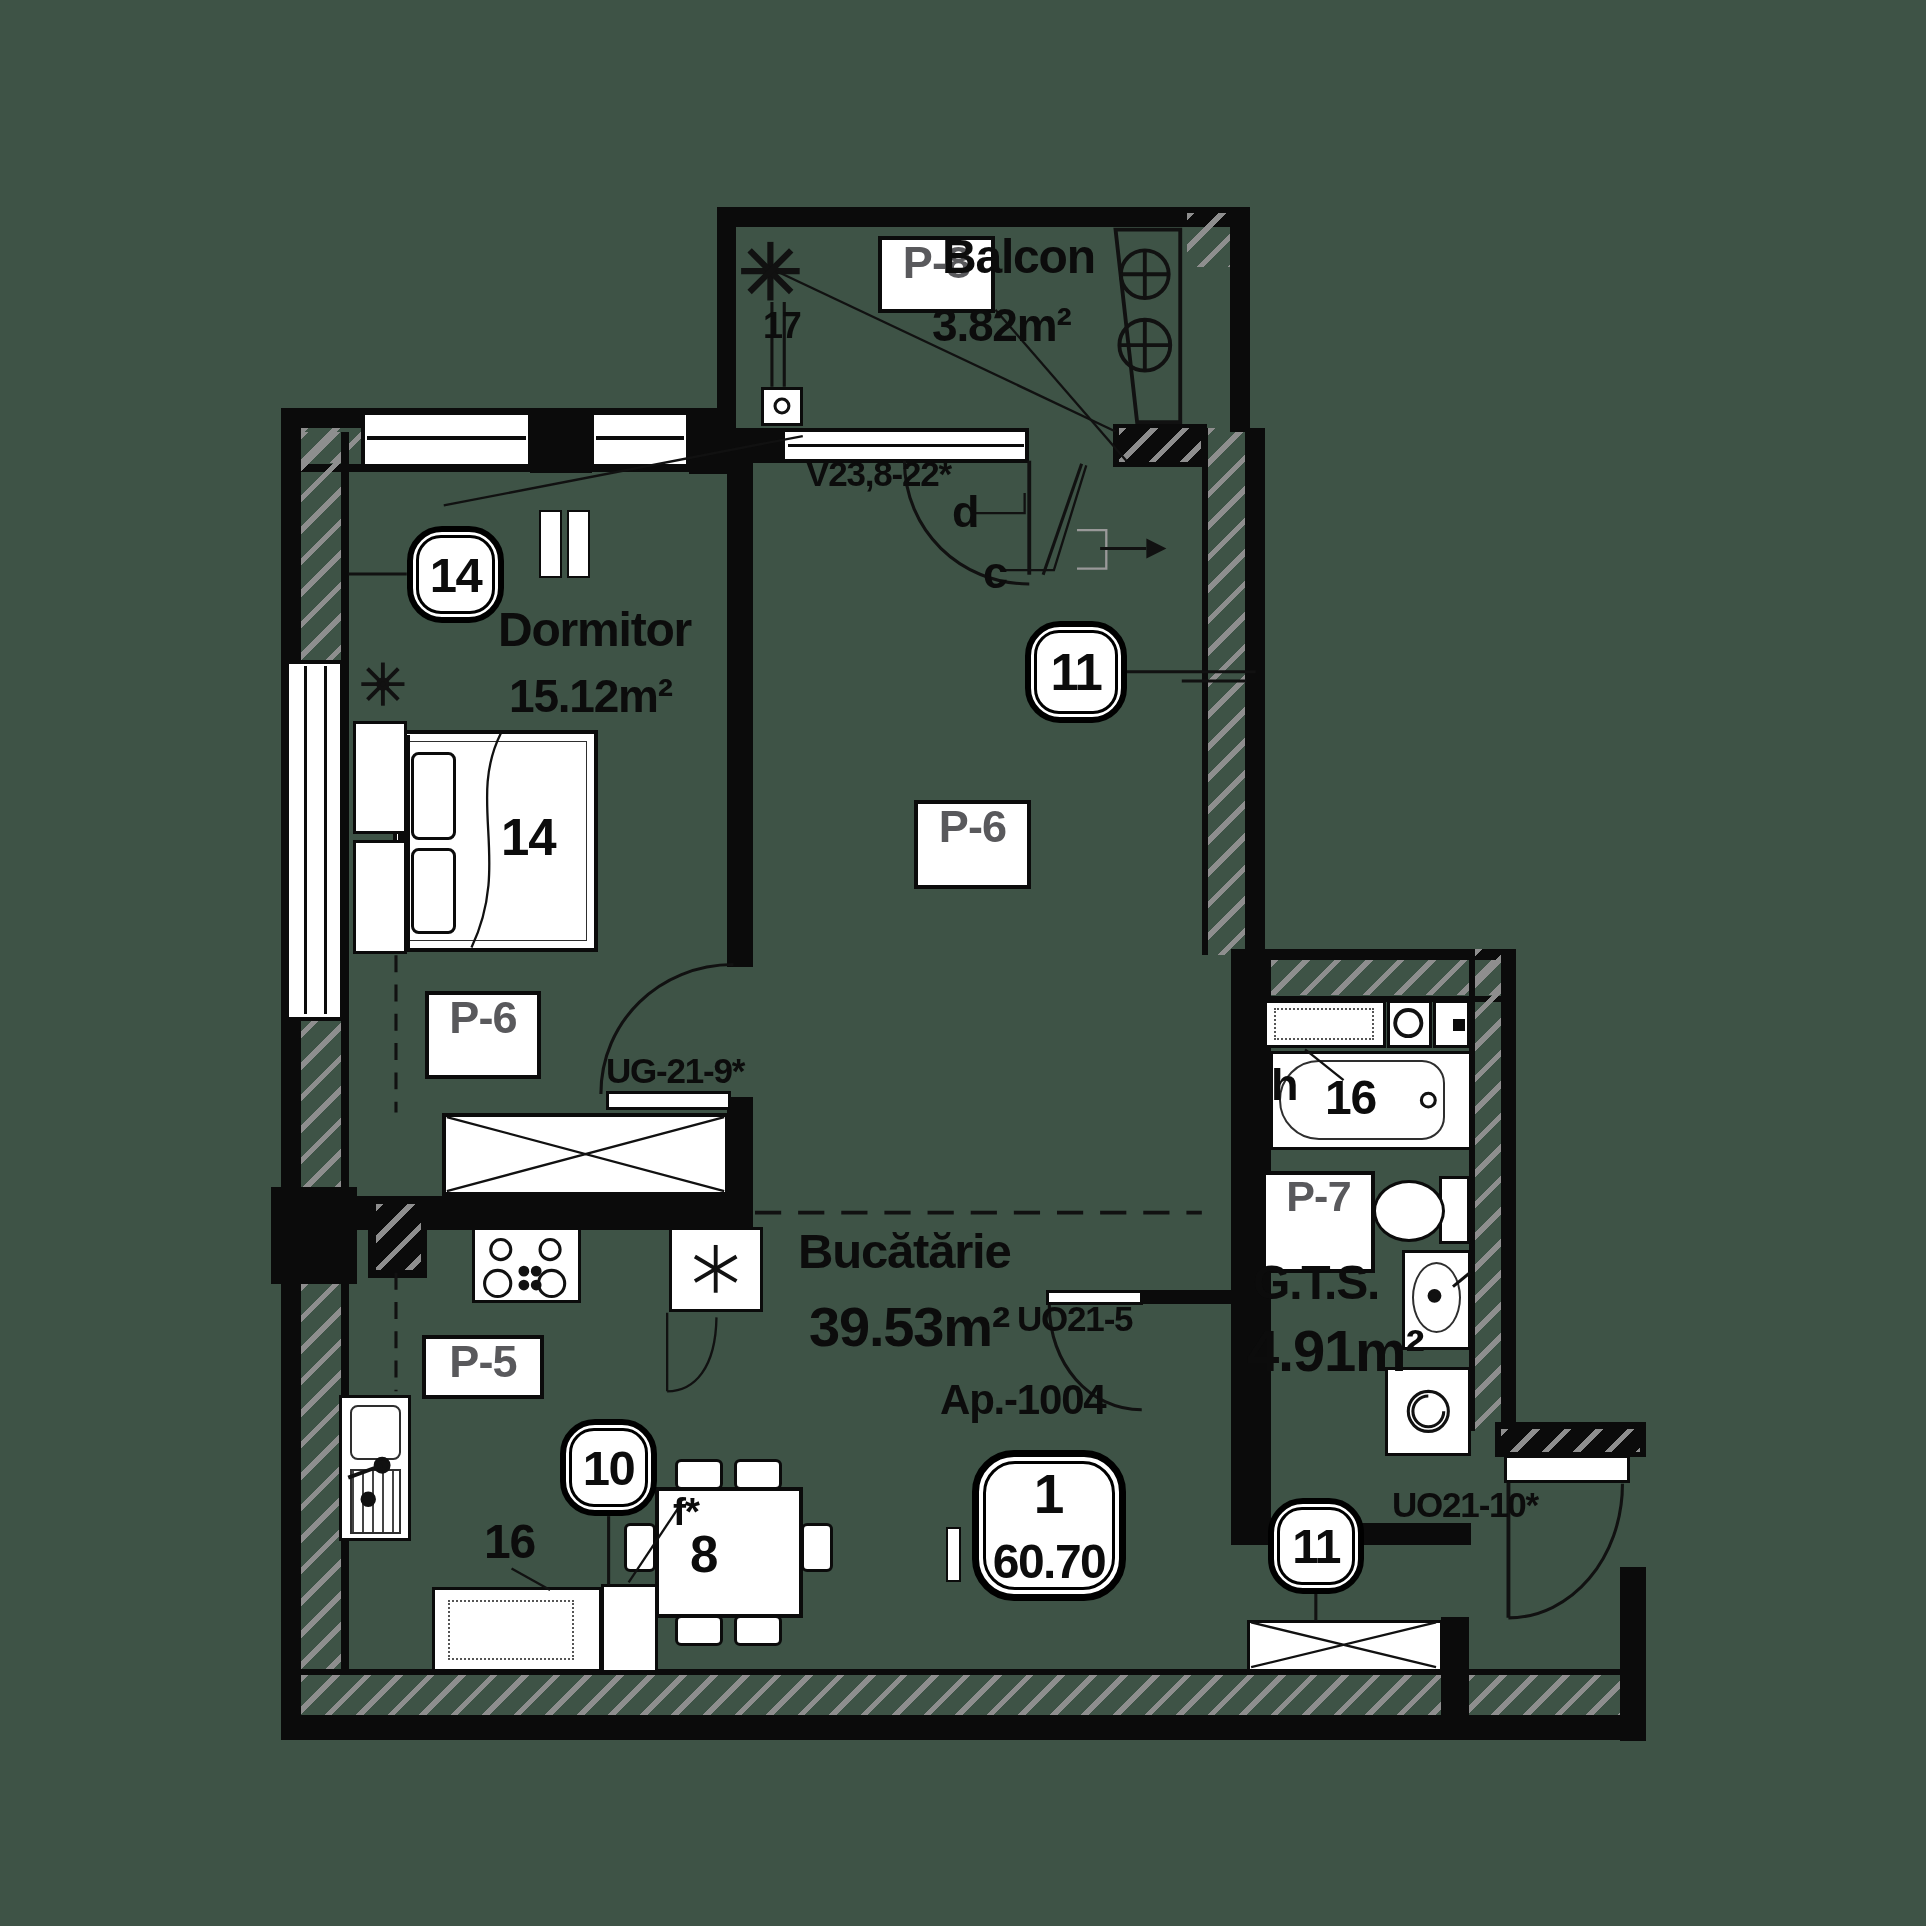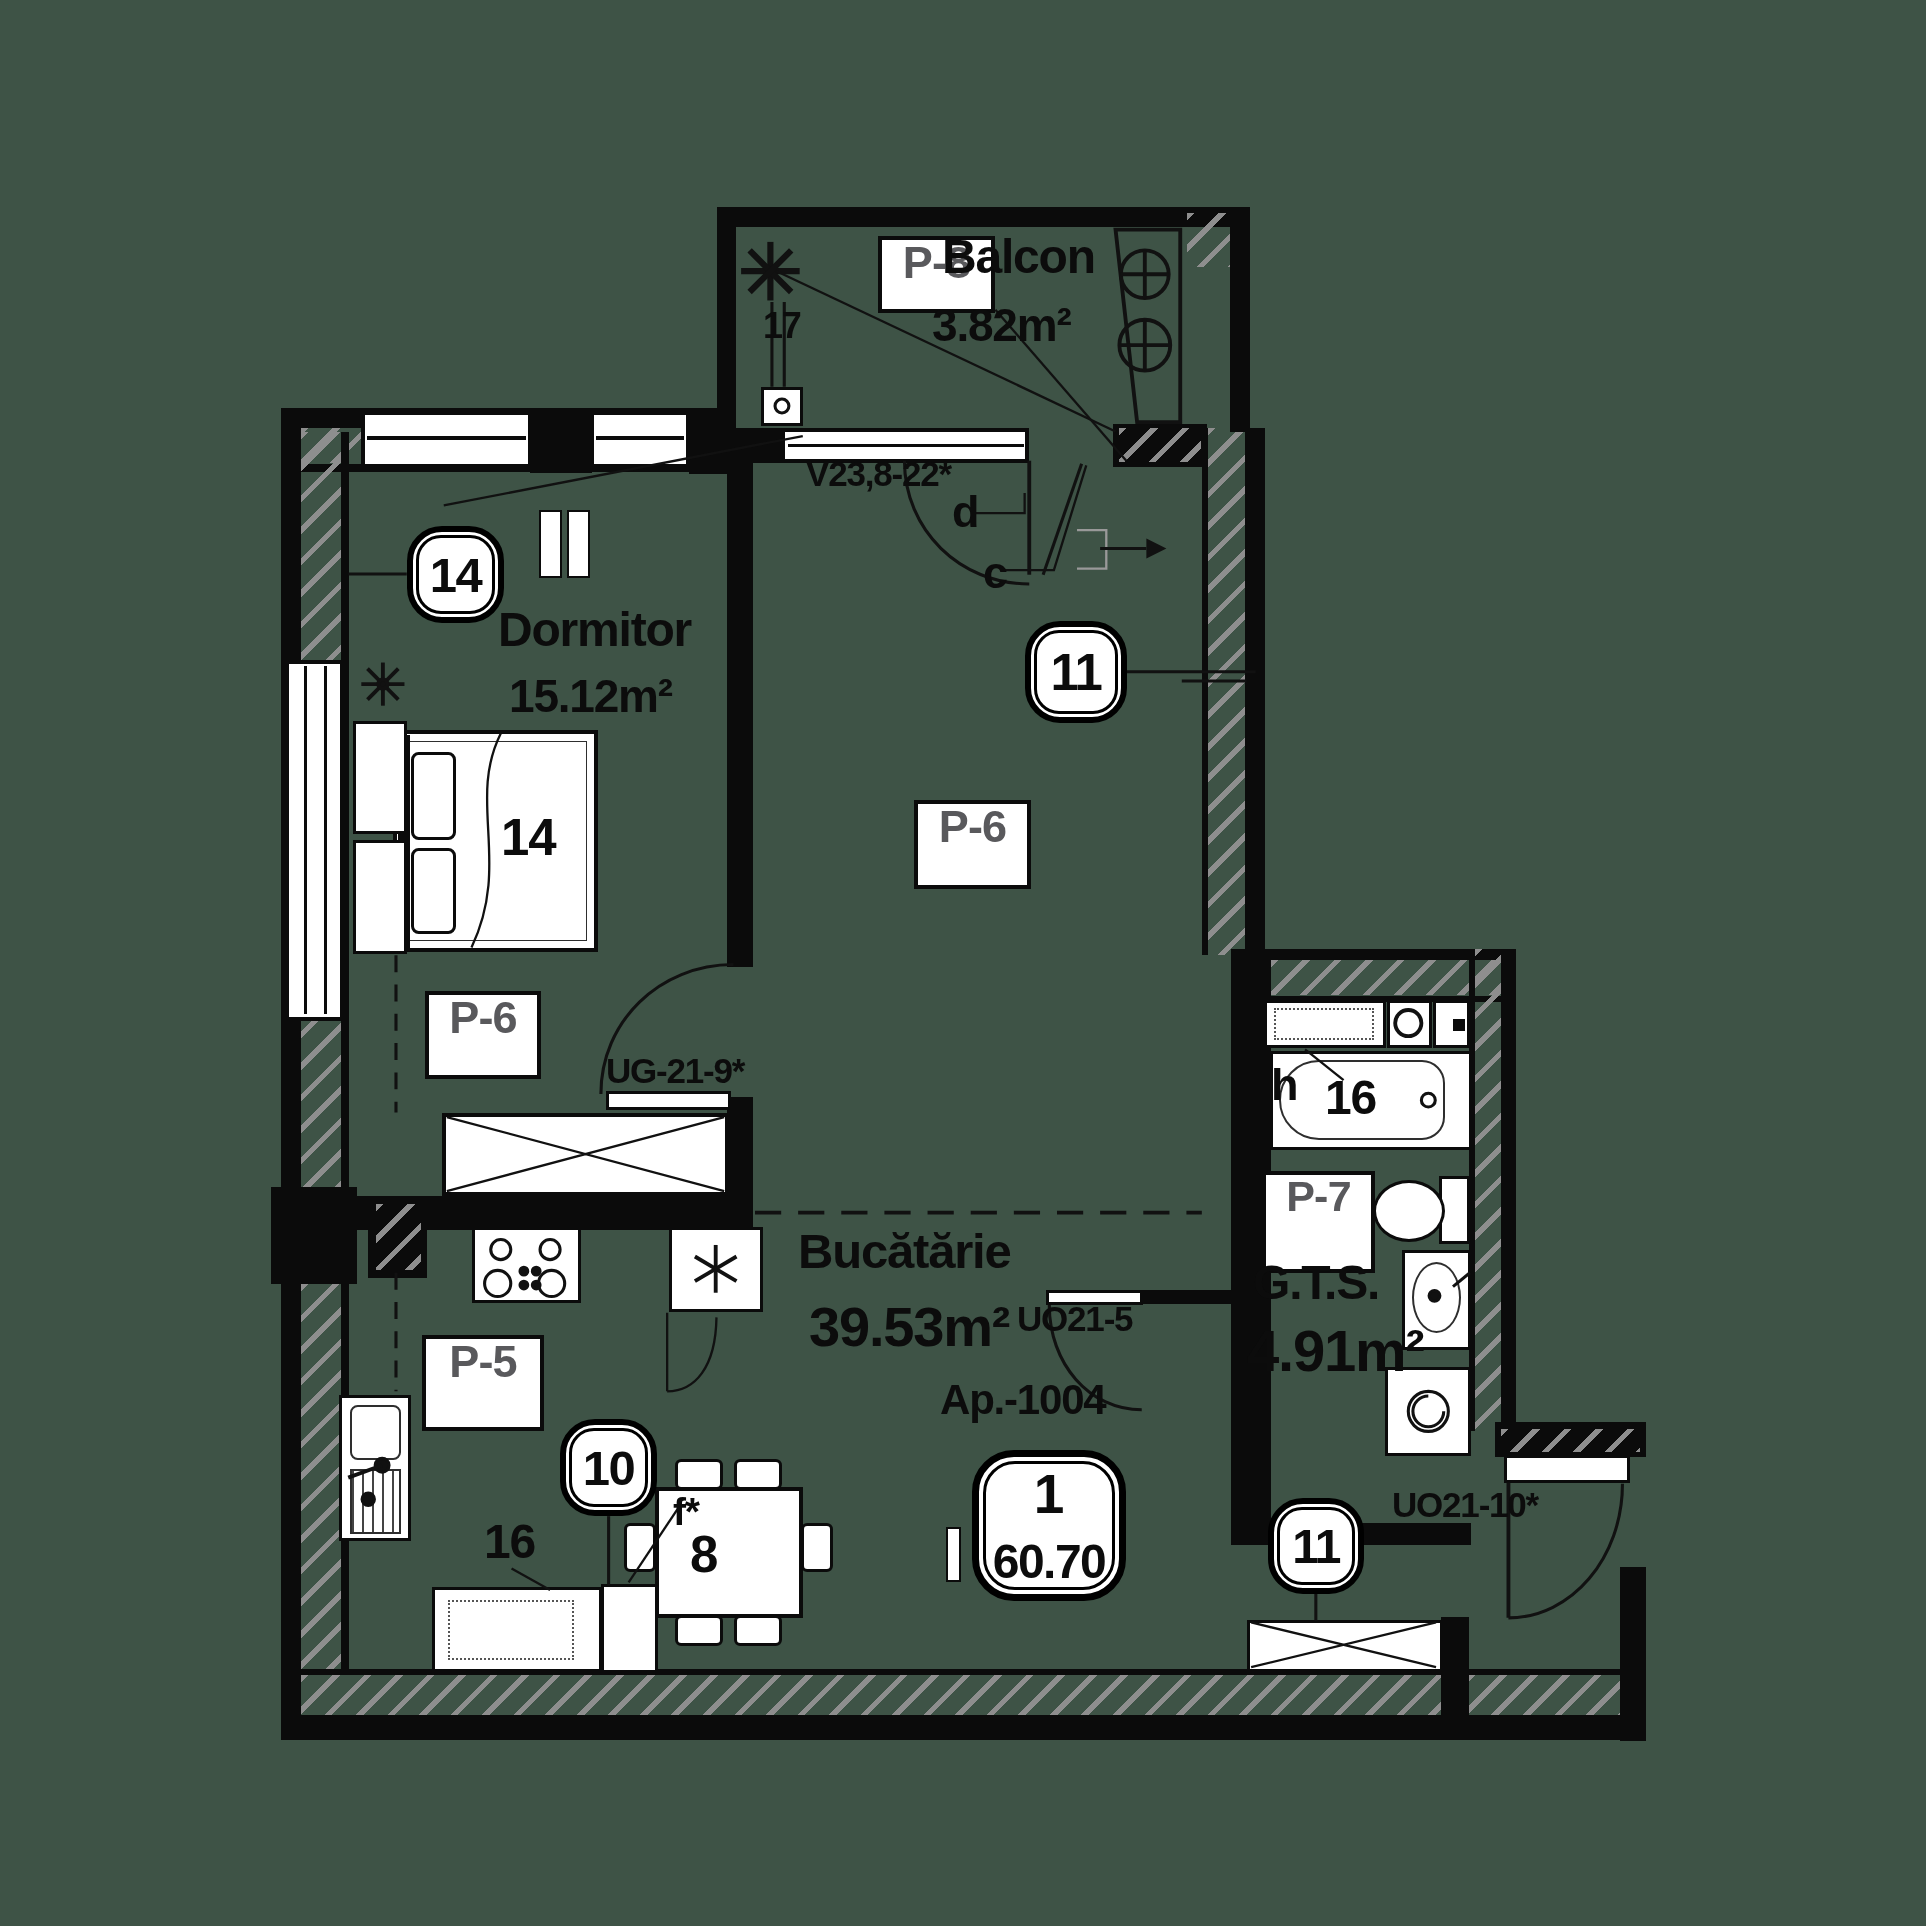--- a/index.html
+++ b/index.html
@@ -224,21 +224,21 @@
 
   <div class="tag" style="left:878px;top:236px;width:117px;height:77px;font-size:45px">
       <span>P-8</span>
     </div>
   <div class="tag" style="left:425px;top:991px;width:116px;height:88px;font-size:45px">
       <span>P-6</span>
     </div>
   <div class="tag" style="left:914px;top:800px;width:117px;height:89px;font-size:45px">
       <span>P-6</span>
     </div>
-  <div class="tag" style="left:422px;top:1335px;width:122px;height:96px;font-size:45px">
+  <div class="tag" style="left:422px;top:1335px;width:122px;height:64px;font-size:45px">
       <span>P-5</span>
     </div>
   <div class="tag" style="left:1262px;top:1171px;width:113px;height:102px;font-size:43px">
       <span>P-7</span>
     </div>
 
   <div class="badge" style="left:407px;top:526px;width:97px;height:97px">
       <div class="bin" style="font-size:49px">14</div>
     </div>
   <div class="badge" style="left:1025px;top:621px;width:102px;height:102px">

